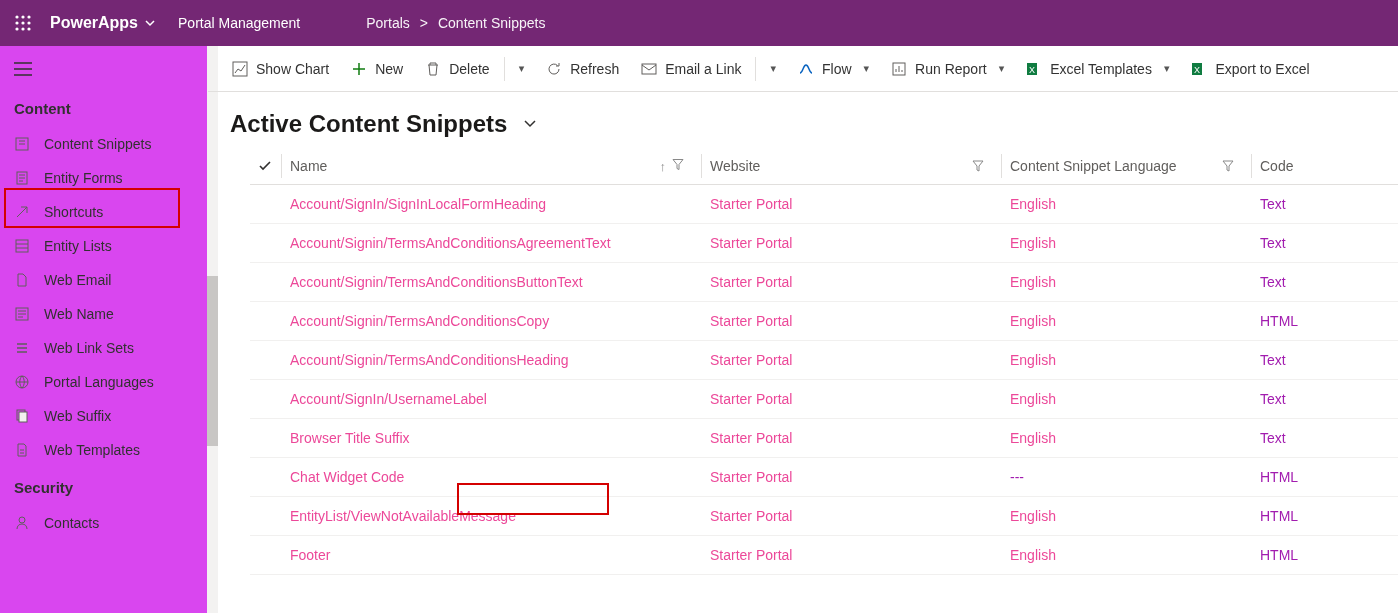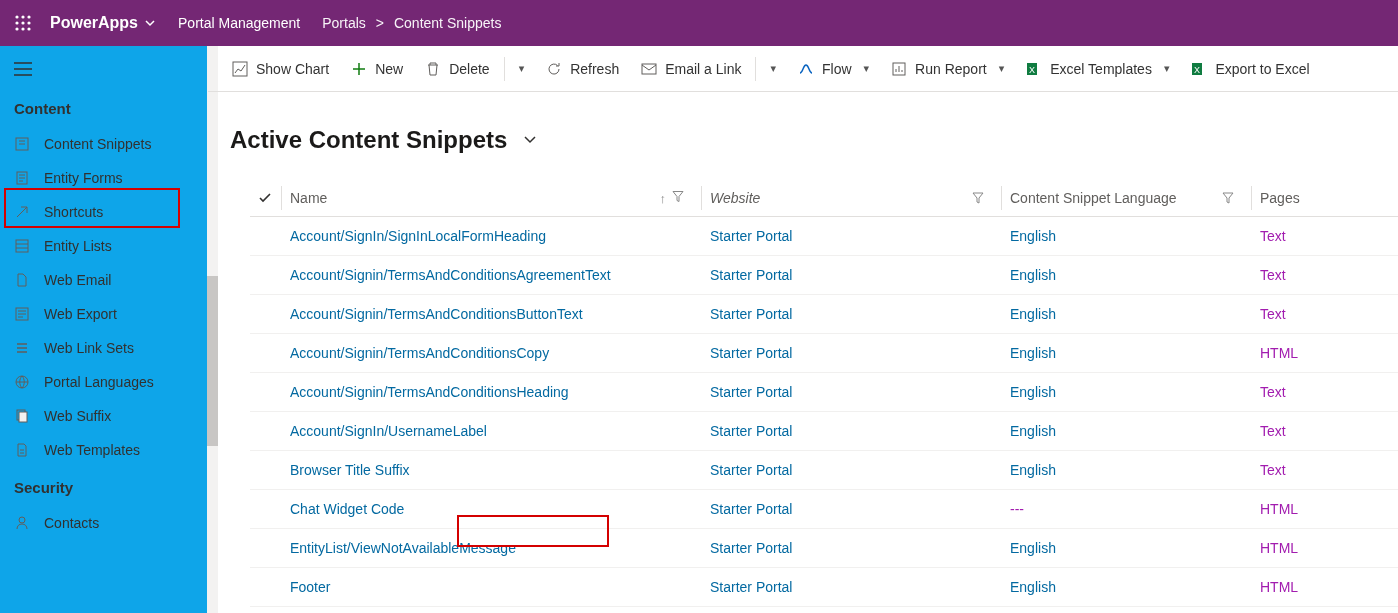--- a/index.html
+++ b/index.html
@@ -3,56 +3,56 @@
 <meta charset="utf-8">
 <style>
   * { box-sizing: border-box; margin: 0; padding: 0; }
   body { font-family: "Segoe UI", Arial, sans-serif; font-size: 14px; color: #333; background: #fff; width: 1398px; height: 613px; overflow: hidden; }
   
   .topbar { background: #742774; height: 46px; display: flex; align-items: center; color: #fff; padding: 0 8px; }
   .waffle { width: 30px; height: 30px; display: flex; align-items: center; justify-content: center; margin-right: 12px; cursor: pointer; }
   .brand { font-size: 16px; font-weight: 600; margin-right: 6px; }
   .brand-chevron { margin-right: 22px; }
   .env { font-size: 14px; margin-right: 22px; }
-  .breadcrumbs { display: flex; align-items: center; gap: 10px; font-size: 14px; }
+  .breadcrumbs { display: flex; align-items: center; gap: 10px; font-size: 14px; margin-left: 44px; }
   .breadcrumbs span { opacity: 0.95; }
   .breadcrumb-sep { opacity: 0.8; }
   
   .shell { display: flex; height: calc(100% - 46px); }
   
-  .sidebar { width: 208px; background: #0ea5e9; border-right: 1px solid #e1dfdd; padding-top: 4px; position: relative; }
+  .sidebar { width: 208px; background: #d946ef; border-right: 1px solid #e1dfdd; padding-top: 4px; position: relative; }
   .hamburger { padding: 12px 14px; cursor: pointer; }
   .group-label { padding: 12px 14px 10px 14px; font-weight: 600; font-size: 15px; color: #323130; }
   .side-item { display: flex; align-items: center; gap: 12px; padding: 9px 14px; cursor: pointer; color: #323130; }
   .side-item .sicon { width: 18px; text-align: center; color: #444; }
   .highlight-box { border: 2px solid #d40000; position: absolute; pointer-events: none; }
   .hl-sidebar { left: 4px; top: 142px; width: 176px; height: 40px; }
   .scroll-track { position: absolute; right: -11px; top: 0; width: 11px; height: 100%; background: #f3f2f1; }
   .scroll-thumb { position: absolute; right: -11px; top: 230px; width: 11px; height: 170px; background: #c8c6c4; }
   
-  .main { flex: 1; display: flex; flex-direction: column; position: relative; gap: 16px; }
+  .main { flex: 1; display: flex; flex-direction: column; position: relative; }
   .cmdbar { height: 46px; border-bottom: 1px solid #e1dfdd; display: flex; align-items: center; padding: 0 14px; gap: 2px; }
   .cmd { display: flex; align-items: center; gap: 8px; padding: 6px 10px; cursor: pointer; border-radius: 2px; }
   .cmd .cicon { width: 16px; height: 16px; display: flex; align-items: center; justify-content: center; }
   .cmd-sep { width: 1px; height: 24px; background: #e1dfdd; margin: 0 2px; }
   .chevdown { font-size: 11px; color: #555; display:inline-block; }
   
   .viewtitle { padding: 18px 22px 10px 22px; display: flex; align-items: center; gap: 16px; }
   .viewtitle h1 { font-size: 24px; font-weight: 600; color: #1b1a19; }
   
   .grid { flex: 1; padding: 0 10px; overflow: hidden; position: relative; }
   .grid table { width: 100%; border-collapse: collapse; table-layout: fixed; margin-left: 32px; }
   .grid th { text-align: left; font-weight: 400; color: #605e5c; font-size: 14px; padding: 10px 8px; border-bottom: 1px solid #e1dfdd; position: relative; }
   .grid th .colsep { position: absolute; right: 0; top: 6px; bottom: 6px; width: 1px; background: #e1dfdd; }
   .grid td { padding: 11px 8px; border-bottom: 1px solid #f1f0ef; font-size: 14px; }
-  .grid td.link a { color: #0369a1; text-decoration: none; cursor: pointer; }
+  .grid td.link a { color: #ec4899; text-decoration: none; cursor: pointer; }
   .grid td.plain { color: #a21caf; }
   .col-check { width: 32px; }
   .col-name { width: 420px; }
-  .col-site { width: 300px; font-style: italic; }
+  .col-site { width: 300px; }
   .col-lang { width: 250px; }
   .col-type { }
   .head-icons { position: absolute; right: 18px; top: 50%; transform: translateY(-50%); display: flex; gap: 6px; color: #888; font-size: 13px; }
   
   .hl-cell { border: 2px solid #d40000; position: absolute; pointer-events: none; }
   
   svg { display: block; }
 </style>
 </head>
 <body>
@@ -140,21 +140,21 @@
           </span>
           <span>Web Email</span>
         </div>
         <div class="side-item">
           <span class="sicon">
             <svg width="16" height="16" viewBox="0 0 16 16">
               <rect x="2" y="2" width="12" height="12" fill="none" stroke="#605e5c"></rect>
               <path d="M4 5h8M4 8h8M4 11h5" stroke="#605e5c"></path>
             </svg>
           </span>
-          <span>Web Export</span>
+          <span>Web Name</span>
         </div>
         <div class="side-item">
           <span class="sicon">
             <svg width="16" height="16" viewBox="0 0 16 16">
               <path d="M3 4h10M3 8h10M3 12h10" stroke="#605e5c" stroke-width="1.5"></path>
             </svg>
           </span>
           <span>Web Link Sets</span>
         </div>
         <div class="side-item">
@@ -340,21 +340,21 @@
               <span class="head-icons">
                   <span>
                     <svg width="12" height="12" viewBox="0 0 12 12">
                       <path d="M1 1h10L7 6v5l-2-1V6z" fill="none" stroke="#888"></path>
                     </svg>
                   </span>
                 </span>
               <span class="colsep"></span>
             </th>
             <th class="col-type">
-              <span>Pages</span>
+              <span>Code</span>
             </th>
           </tr>
         </thead>
         <tbody id="grid-body">
             <tr>
               <td></td>
               <td class="link"><a>Account/SignIn/SignInLocalFormHeading</a></td>
               <td class="link"><a>Starter Portal</a></td>
               <td class="link"><a>English</a></td>
               <td class="plain">Text</td>

